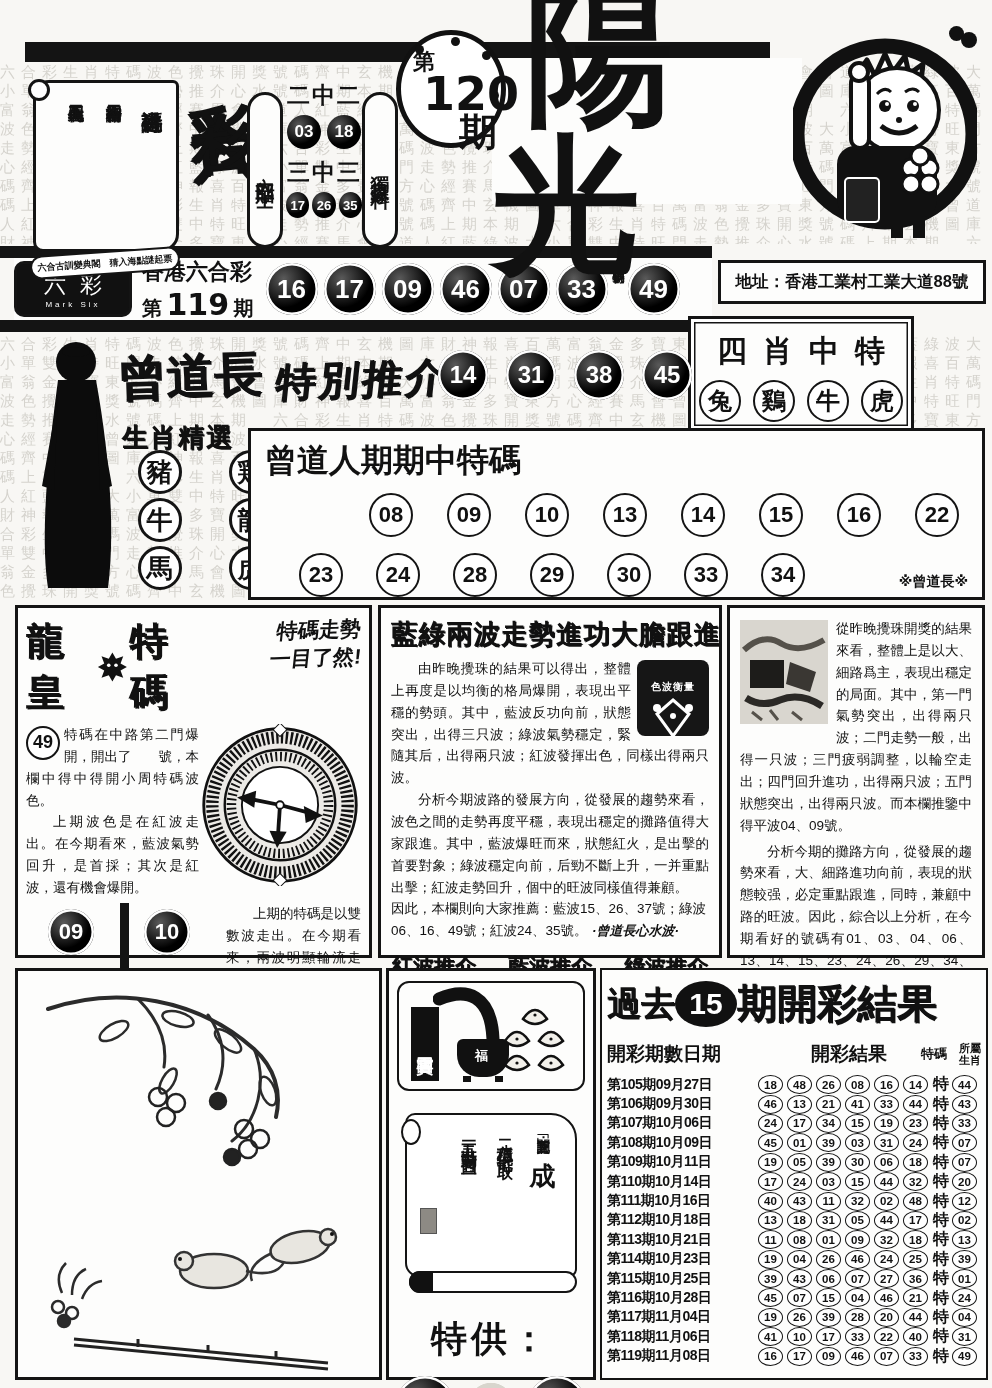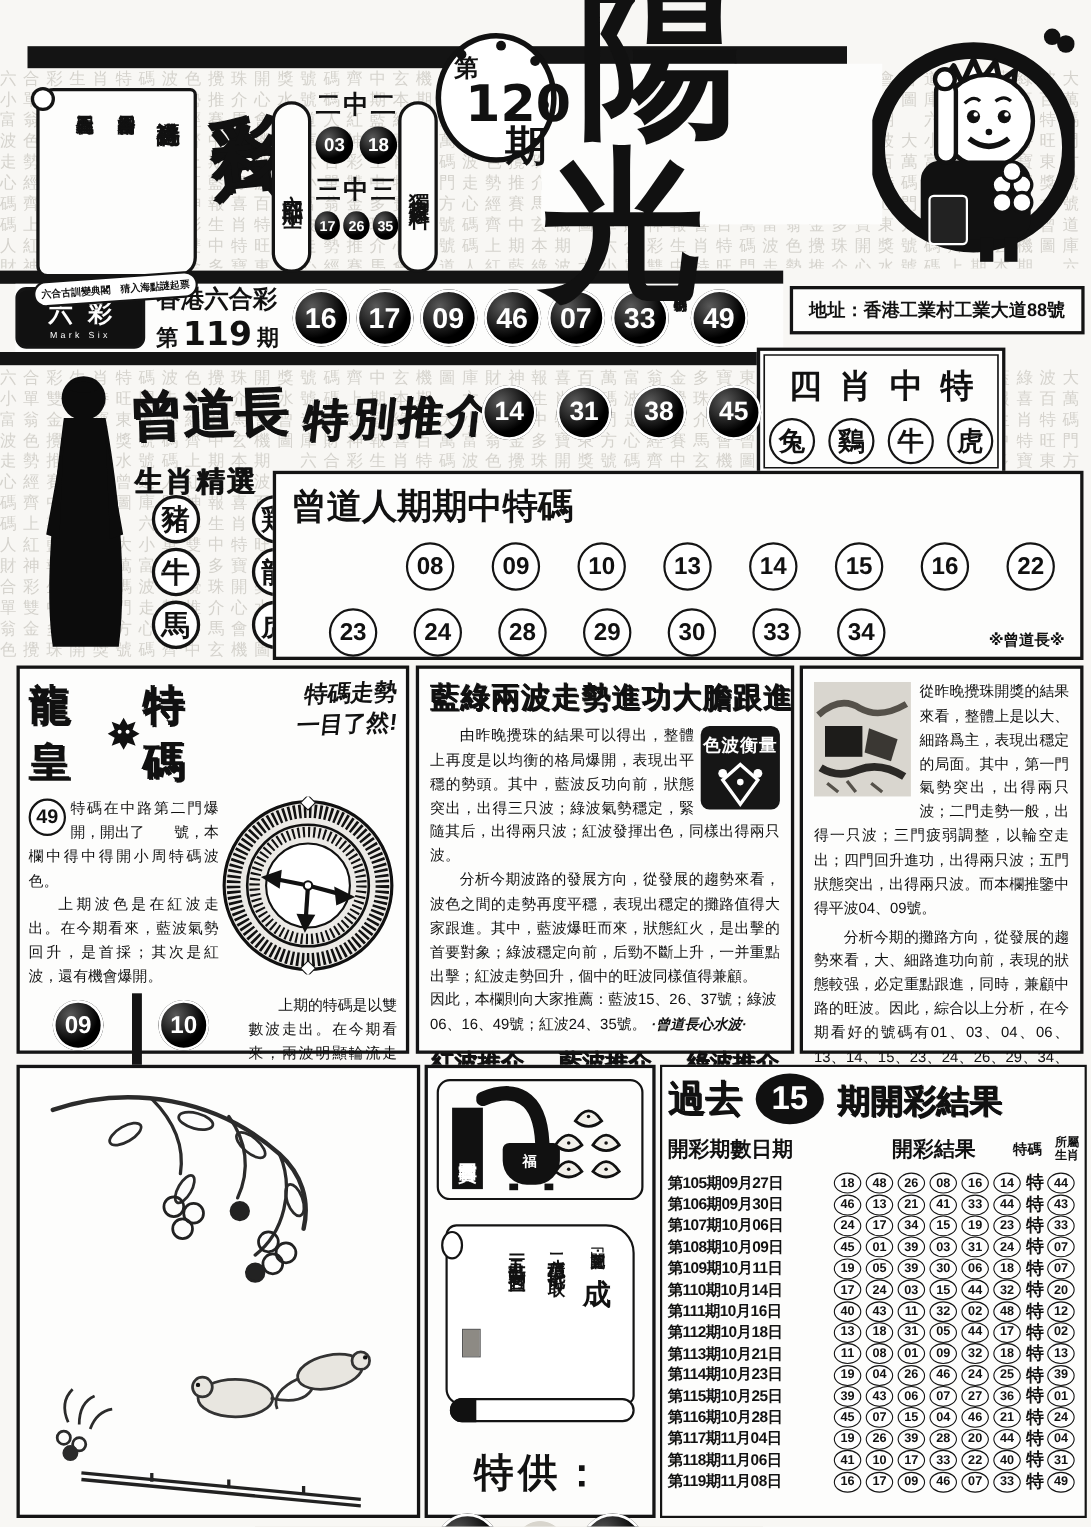--- a/index.html
+++ b/index.html
@@ -128,21 +128,21 @@
         <rect x="120" y="188" width="12" height="22" fill="#111"></rect>
       <circle cx="176" cy="12" r="8" fill="#111"></circle>
     </svg>
   </div>
 
   <div class="abs bar" style="left:0;top:246px;width:712px;height:12px"></div>
   <div class="abs bar" style="left:0;top:320px;width:712px;height:12px"></div>
 
   <div class="abs" style="left:14px;top:258px;width:698px;height:62px;background:#fdfdfc;display:flex;align-items:center">
     <div style="width:118px;height:56px;border:3px solid #141414;border-radius:10px;background:#111;color:#fff;display:flex;flex-direction:column;align-items:center;justify-content:center;flex:none">
-      <span style="font-size:22px;font-weight:700;letter-spacing:14px;text-indent:14px">六彩</span>
+      <span style="font-size:22px;font-weight:400;letter-spacing:14px;text-indent:14px">六彩</span>
       <span style="font-size:8px;letter-spacing:3px">Mark Six</span>
     </div>
     <div style="margin-left:10px;flex:none">
       <div class="heavy" style="font-size:22px;white-space:nowrap">香港六合彩</div>
       <div style="white-space:nowrap">
         <span class="heavy" style="font-size:20px">第</span>
         <span class="heavy" style="font-size:30px;font-family:'DejaVu Sans',sans-serif">119</span>
         <span class="heavy" style="font-size:20px">期</span>
       </div>
     </div>
@@ -283,21 +283,21 @@
         <p class="indent">上期的特碼是以雙數波走出。在今期看來，兩波明顯輪流走旺，看好單數波進功。</p>
         <p class="indent">綜合上面的分析，今期的心水推介中，本欄看好的心水號碼有09、10、13、15號，祝大家好運相伴。</p>
       </div>
     </div>
   </div>
 
   <div class="abs panel art" style="left:378px;top:605px;width:344px;height:353px;padding:8px 10px">
     <div class="heavy" style="font-size:26.5px;letter-spacing:1px;text-align:center;text-shadow:1px .5px 0 #111;white-space:nowrap">藍綠兩波走勢進功大膽跟進</div>
     <div style="margin-top:6px">
       <div style="float:right;width:72px;height:76px;background:#161616;border-radius:8px;margin:2px 0 4px 6px;color:#fff;text-align:center">
-        <div style="font-size:16px;font-weight:bold;padding-top:8px;letter-spacing:1px">色波衡量</div>
+        <div style="font-size:10px;font-weight:bold;padding-top:20px;letter-spacing:1px">色波衡量</div>
         <svg width="48" height="48" viewBox="0 0 48 48">
           <polygon points="24,6 40,20 24,42 8,20" fill="none" stroke="#fff" stroke-width="3"></polygon>
           <circle cx="8" cy="14" r="4" fill="#fff"></circle>
             <circle cx="40" cy="14" r="4" fill="#fff"></circle>
           <circle cx="24" cy="22" r="3" fill="#fff"></circle>
         </svg>
       </div>
       <p class="indent">由昨晚攪珠的結果可以得出，整體上再度是以均衡的格局爆開，表現出平穩的勢頭。其中，藍波反功向前，狀態突出，出得三只波；綠波氣勢穩定，緊隨其后，出得兩只波；紅波發揮出色，同樣出得兩只波。</p>
       <p class="indent">分析今期波路的發展方向，從發展的趨勢來看，波色之間的走勢再度平穩，表現出穩定的攤路值得大家跟進。其中，藍波爆旺而來，狀態紅火，是出擊的首要對象；綠波穩定向前，后勁不斷上升，一并重點出擊；紅波走勢回升，個中的旺波同樣值得兼顧。</p>
       <p class="indent" style="display:inline">因此，本欄則向大家推薦：藍波15、26、37號；綠波06、16、49號；紅波24、35號。</p>
@@ -443,24 +443,24 @@
       <div class="heavy" style="font-size:36px;letter-spacing:4px">特供：</div>
       <div style="display:flex;align-items:center;justify-content:center;gap:10px;margin-top:12px">
         <span class="ballD ring" style="width:58px;height:58px;font-size:27px">35</span>
         <span style="font-size:38px;font-weight:900;background:radial-gradient(circle,#d8d5cd 0 60%,transparent 62%);padding:4px 6px">42</span>
         <span class="ballD ring" style="width:58px;height:58px;font-size:27px">28</span>
       </div>
     </div>
   </div>
 
   <div class="abs" style="left:600px;top:968px;width:388px;height:412px;background:#fdfdfc;border:2px solid #141414;padding:6px 3px 0 5px">
-    <div style="display:flex;align-items:flex-end;gap:12px">
+    <div style="display:flex;align-items:center;gap:0">
       <span class="heavy" style="font-size:34px;text-shadow:1px .5px 0 #111">過去</span>
       <span style="width:62px;height:46px;background:#111;border-radius:50%;color:#fff;display:inline-flex;align-items:center;justify-content:center;font-size:30px;font-weight:900">15</span>
-      <span class="heavy" style="font-size:30px;text-shadow:1px .5px 0 #111">期開彩結果</span>
+      <span class="heavy" style="font-size:40px;text-shadow:1px .5px 0 #111">期開彩結果</span>
     </div>
     <div style="display:flex;align-items:center;margin:10px 0 8px 0">
       <span class="heavy" style="font-size:19px;width:170px">開彩期數日期</span>
       <span class="heavy" style="font-size:19px;flex:1;text-align:center">開彩結果</span>
       <span style="font-size:13px;font-weight:bold;width:36px">特碼</span>
       <span style="width:26px;font-size:11px;font-weight:bold;line-height:1.1;text-align:center">
         <span>所屬</span><br><span>生肖</span>
       </span>
     </div>
     <div>

